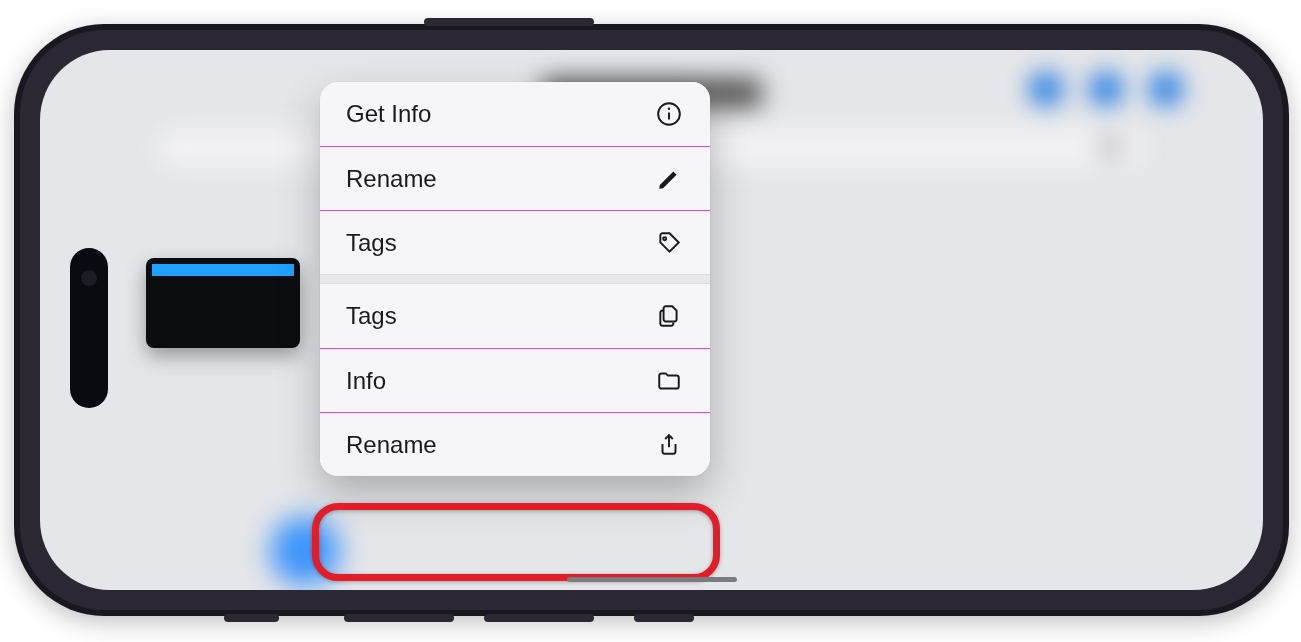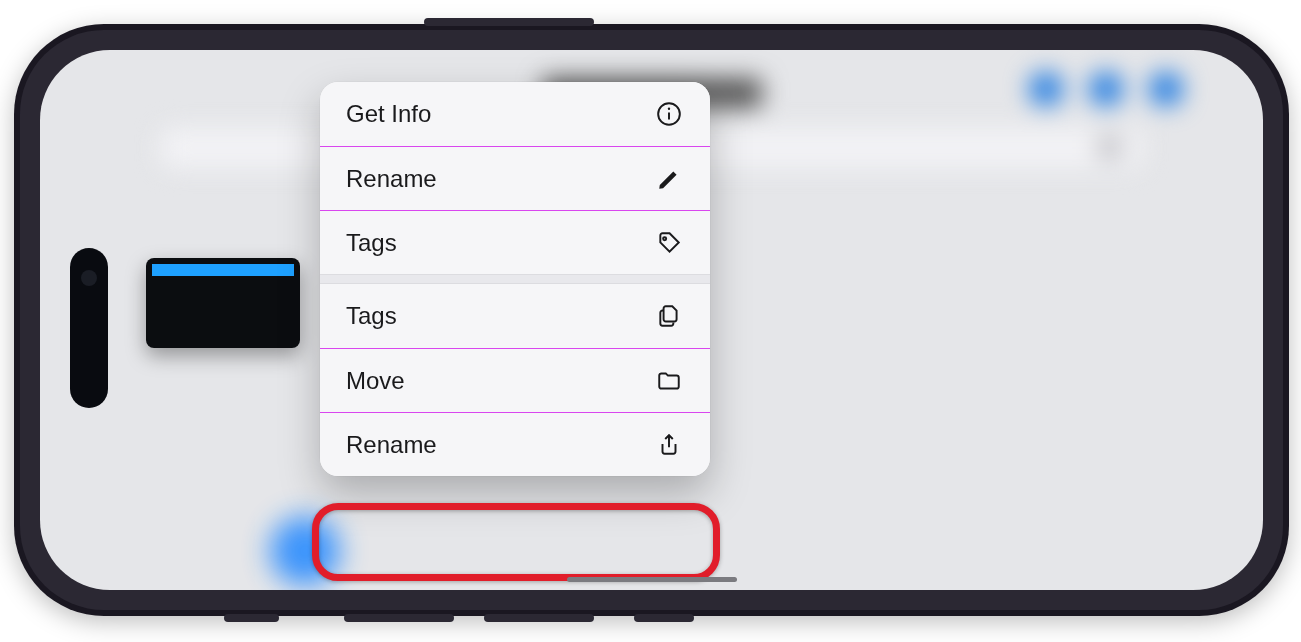--- a/index.html
+++ b/index.html
@@ -301,21 +301,21 @@
           <span>Tags</span>
           <span class="ico">
             <svg viewBox="0 0 24 24" fill="none" stroke="#1a1a1c" stroke-width="1.8">
               <path d="M9 3h6l4 4v8a2 2 0 0 1-2 2H9a2 2 0 0 1-2-2V5a2 2 0 0 1 2-2z"></path>
               <path d="M7 7H6a2 2 0 0 0-2 2v10a2 2 0 0 0 2 2h8a2 2 0 0 0 2-2v-1"></path>
             </svg>
           </span>
         </div>
 
         <div class="menu-item">
-          <span>Move</span>
+          <span>Info</span>
           <span class="ico">
             <svg viewBox="0 0 24 24" fill="none" stroke="#1a1a1c" stroke-width="1.8">
               <path d="M3 7a2 2 0 0 1 2-2h4l2 2h8a2 2 0 0 1 2 2v8a2 2 0 0 1-2 2H5a2 2 0 0 1-2-2V7z"></path>
             </svg>
           </span>
         </div>
 
         <div class="menu-item">
           <span>Rename</span>
           <span class="ico">

